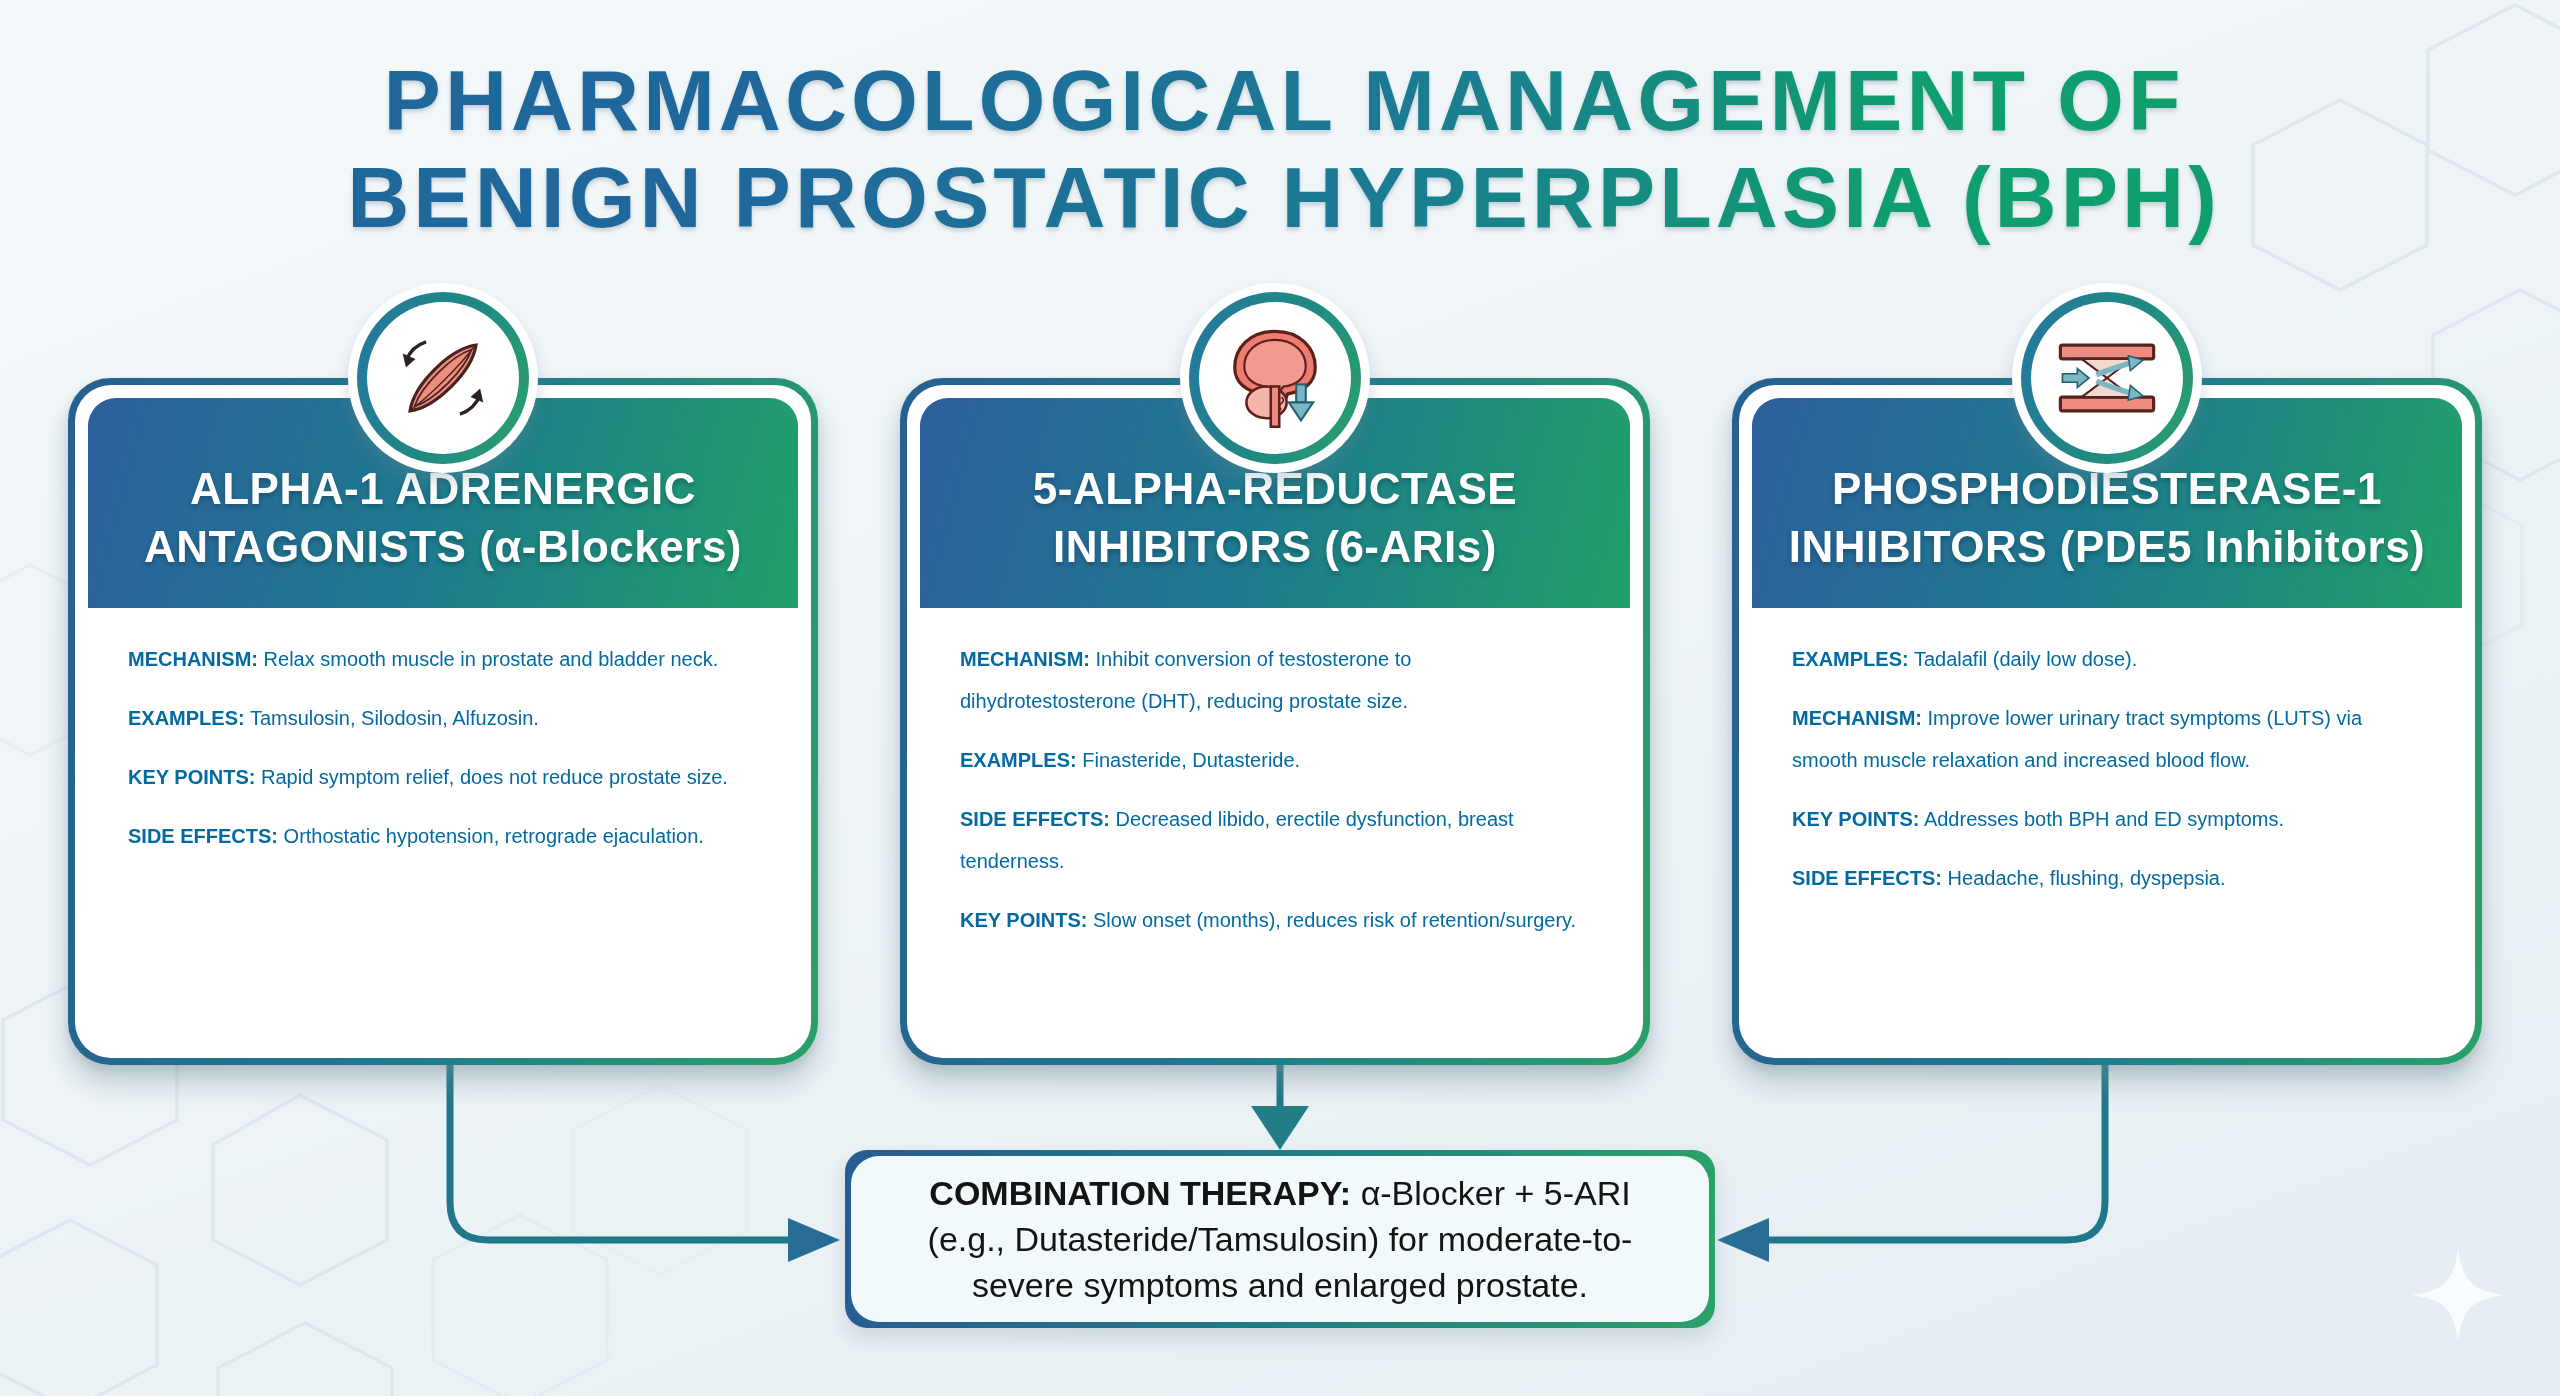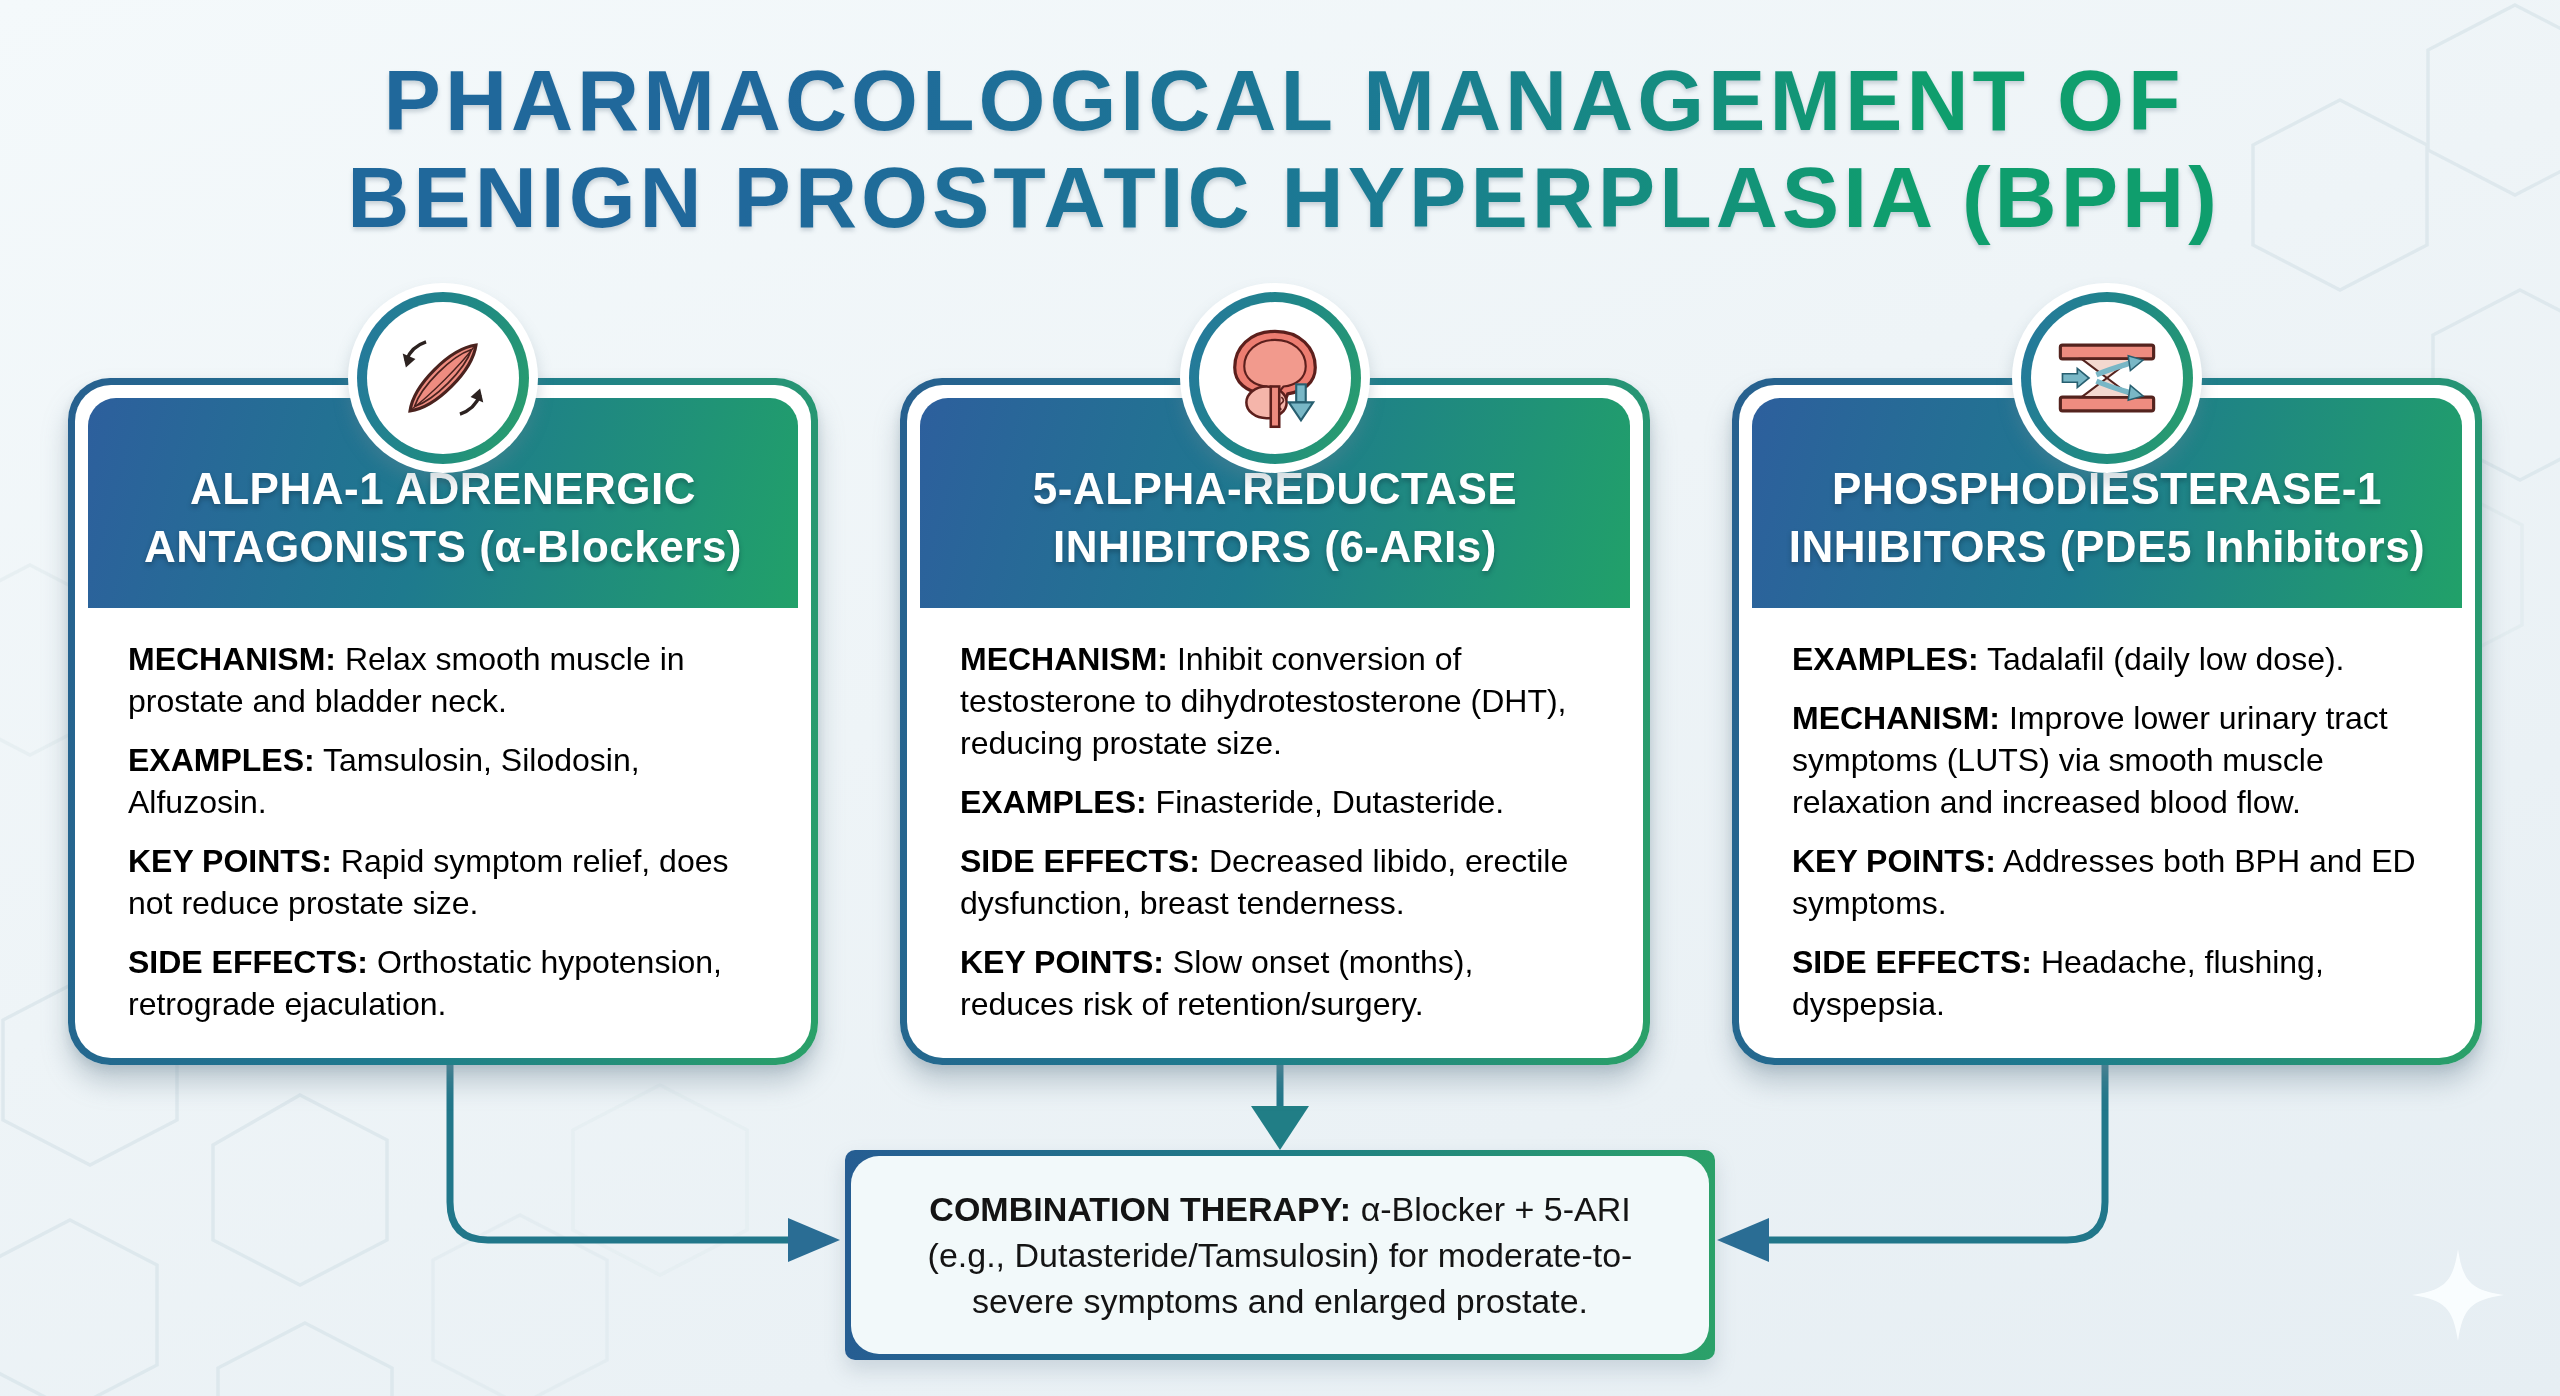--- a/index.html
+++ b/index.html
@@ -26,36 +26,36 @@
   .card.c2{left:900px;}
   .card.c3{left:1732px;}
   .card-inner{position:relative;width:100%;height:100%;box-sizing:border-box;background:#ffffff;
     border-radius:36px;padding:13px 13px 0 13px;overflow:hidden;}
   .card-hdr{height:210px;border-radius:28px 28px 0 0;box-sizing:border-box;
     background:linear-gradient(105deg,#2d5f9d 0%,#1e7a8e 48%,#21a169 100%);}
   .card-hdr h2{margin:0;padding-top:62px;text-align:center;color:#ffffff;
     font-size:44px;line-height:58px;font-weight:bold;letter-spacing:.5px;
     text-shadow:0 3px 5px rgba(8,35,50,.35);}
   .card-hdr h2 span{display:block;}
-  .card-body{padding:30px 38px 0 40px;color:#000000;font-size:32px;line-height:42px;}
+  .card-body{padding:30px 38px 0 40px;color:#0369a1;font-size:20px;line-height:42px;}
   .card-body p{margin:0 0 17px 0;}
   .lab{font-weight:bold;}
 
   
   .badge{position:absolute;top:-95px;left:50%;margin-left:-95px;width:190px;height:190px;
     background:#ffffff;border-radius:50%;display:grid;place-items:center;z-index:3;
     box-shadow:0 10px 16px rgba(110,135,150,.30);}
   .badge .ring{width:172px;height:172px;border-radius:50%;display:grid;place-items:center;
     background:linear-gradient(110deg,#2676a0 0%,#1f8a83 55%,#2ba169 100%);}
   .badge .iconwrap{width:152px;height:152px;border-radius:50%;background:#ffffff;
     display:grid;place-items:center;}
 
   
-  .combo{position:absolute;left:845px;top:1150px;width:870px;height:210px;box-sizing:border-box;
-    padding:6px;border-radius:10px;z-index:2;
+  .combo{position:absolute;left:845px;top:1150px;width:870px;height:178px;box-sizing:border-box;
+    padding:6px;border-radius:22px;z-index:2;
     background:linear-gradient(90deg,#265d92 0%,#1f7d85 50%,#2ba169 100%);
     box-shadow:0 10px 20px rgba(130,150,165,.30);}
   .combo-inner{width:100%;height:100%;box-sizing:border-box;background:#f2f9fa;border-radius:28px;
     display:grid;place-items:center;padding:0 42px;text-align:center;
     color:#141414;font-size:34px;line-height:46px;}
 </style>
 </head>
 <body>
 
 <div class="stage">

